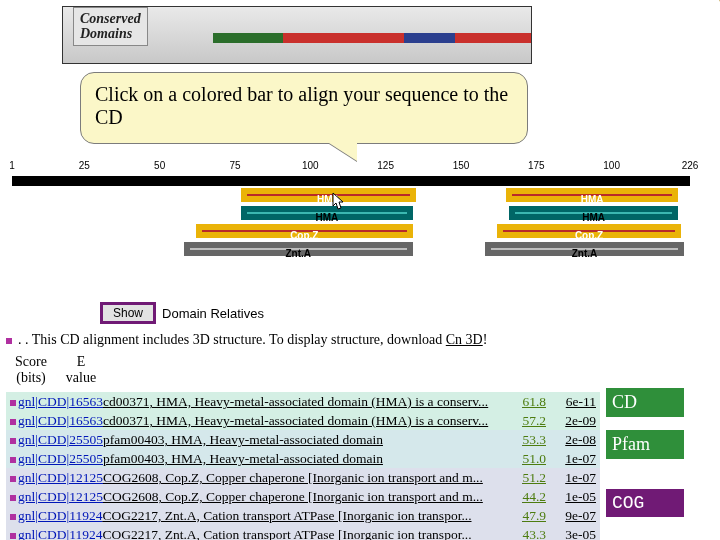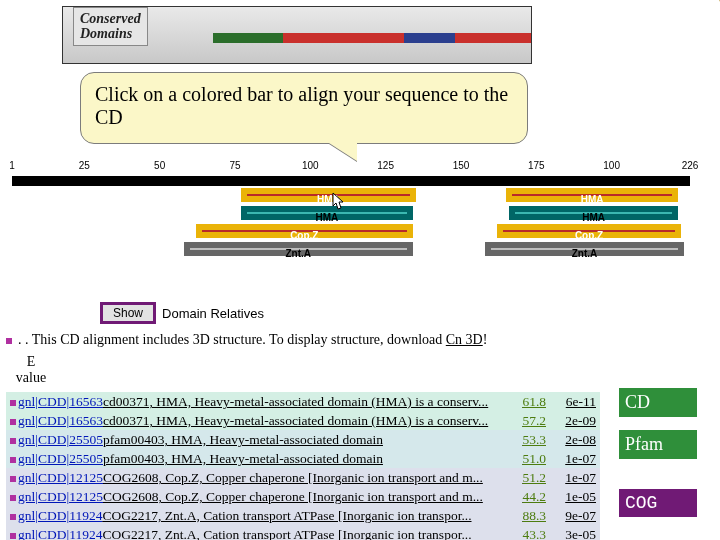--- a/index.html
+++ b/index.html
@@ -177,21 +177,21 @@
   .pfam-bg { background: #d5e8eb; }
   .cog-bg  { background: #dde0ec; }
   .hits-row .b { width:8px; }
   .hits-row .link { color: #0016b8; text-decoration: underline; cursor:pointer; }
   .hits-row .desc { flex:1; margin-left:0; white-space:nowrap; overflow:hidden; text-overflow:clip;}
   .hits-row .score { width:40px; text-align:right; text-decoration: underline; color:#4d7c0f;}
   .hits-row .ev    { width:50px; text-align:right; }
 
   .tag {
     position: absolute;
-    right: 23px;
+    right: 36px;
     width: 78px;
     padding: 4px 6px;
     font-family: "Comic Sans MS", cursive;
     font-size: 18px;
     color: #fff;
     text-align: left;
   }
   .tag-cd   { background:#2f8f3a; top: 388px; }
   .tag-pfam { background:#2f8f3a; top: 430px; }
   .tag-cog  { background:#701a75; top: 489px; font-family: Liberation Mono, monospace; }
@@ -258,20 +258,22 @@
 </div>
 
 <div class="note-line">
   <span class="bullet-sq"></span>
   <span>
     <span>. . This CD alignment includes 3D structure. To display structure, download </span><span class="cn3d">Cn 3D</span><span>!</span>
   </span>
 </div>
 
 <div class="pssm-head">
+  <div class="sc" style="white-space:pre-line">Score
+(bits)</div>
   <div class="ev" style="white-space:pre-line">E
 value</div>
 </div>
 
 <div class="hits" id="hits">
     <div class="hits-row cd-bg">
       <span class="b"><span class="bullet-sq"></span></span>
       <span class="link">gnl|CDD|16563</span>
       <span class="desc"> cd00371, HMA, Heavy-metal-associated domain (HMA) is a conserv...</span>
       <span class="score">61.8</span>
@@ -309,21 +311,21 @@
       <span class="b"><span class="bullet-sq"></span></span>
       <span class="link">gnl|CDD|12125</span>
       <span class="desc"> COG2608, Cop.Z, Copper chaperone [Inorganic ion transport and m...</span>
       <span class="score">44.2</span>
       <span class="ev">1e-05</span>
     </div>
     <div class="hits-row cog-bg">
       <span class="b"><span class="bullet-sq"></span></span>
       <span class="link">gnl|CDD|11924</span>
       <span class="desc"> COG2217, Znt.A, Cation transport ATPase [Inorganic ion transpor...</span>
-      <span class="score">88.3</span>
+      <span class="score">47.9</span>
       <span class="ev">9e-07</span>
     </div>
     <div class="hits-row cog-bg">
       <span class="b"><span class="bullet-sq"></span></span>
       <span class="link">gnl|CDD|11924</span>
       <span class="desc"> COG2217, Znt.A, Cation transport ATPase [Inorganic ion transpor...</span>
       <span class="score">43.3</span>
       <span class="ev">3e-05</span>
     </div>
   </div>

